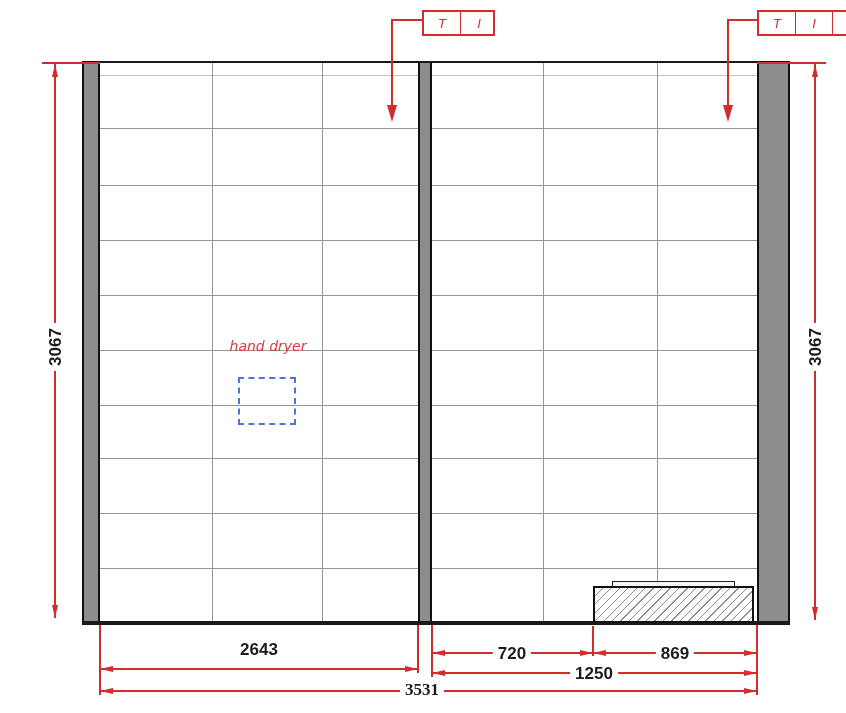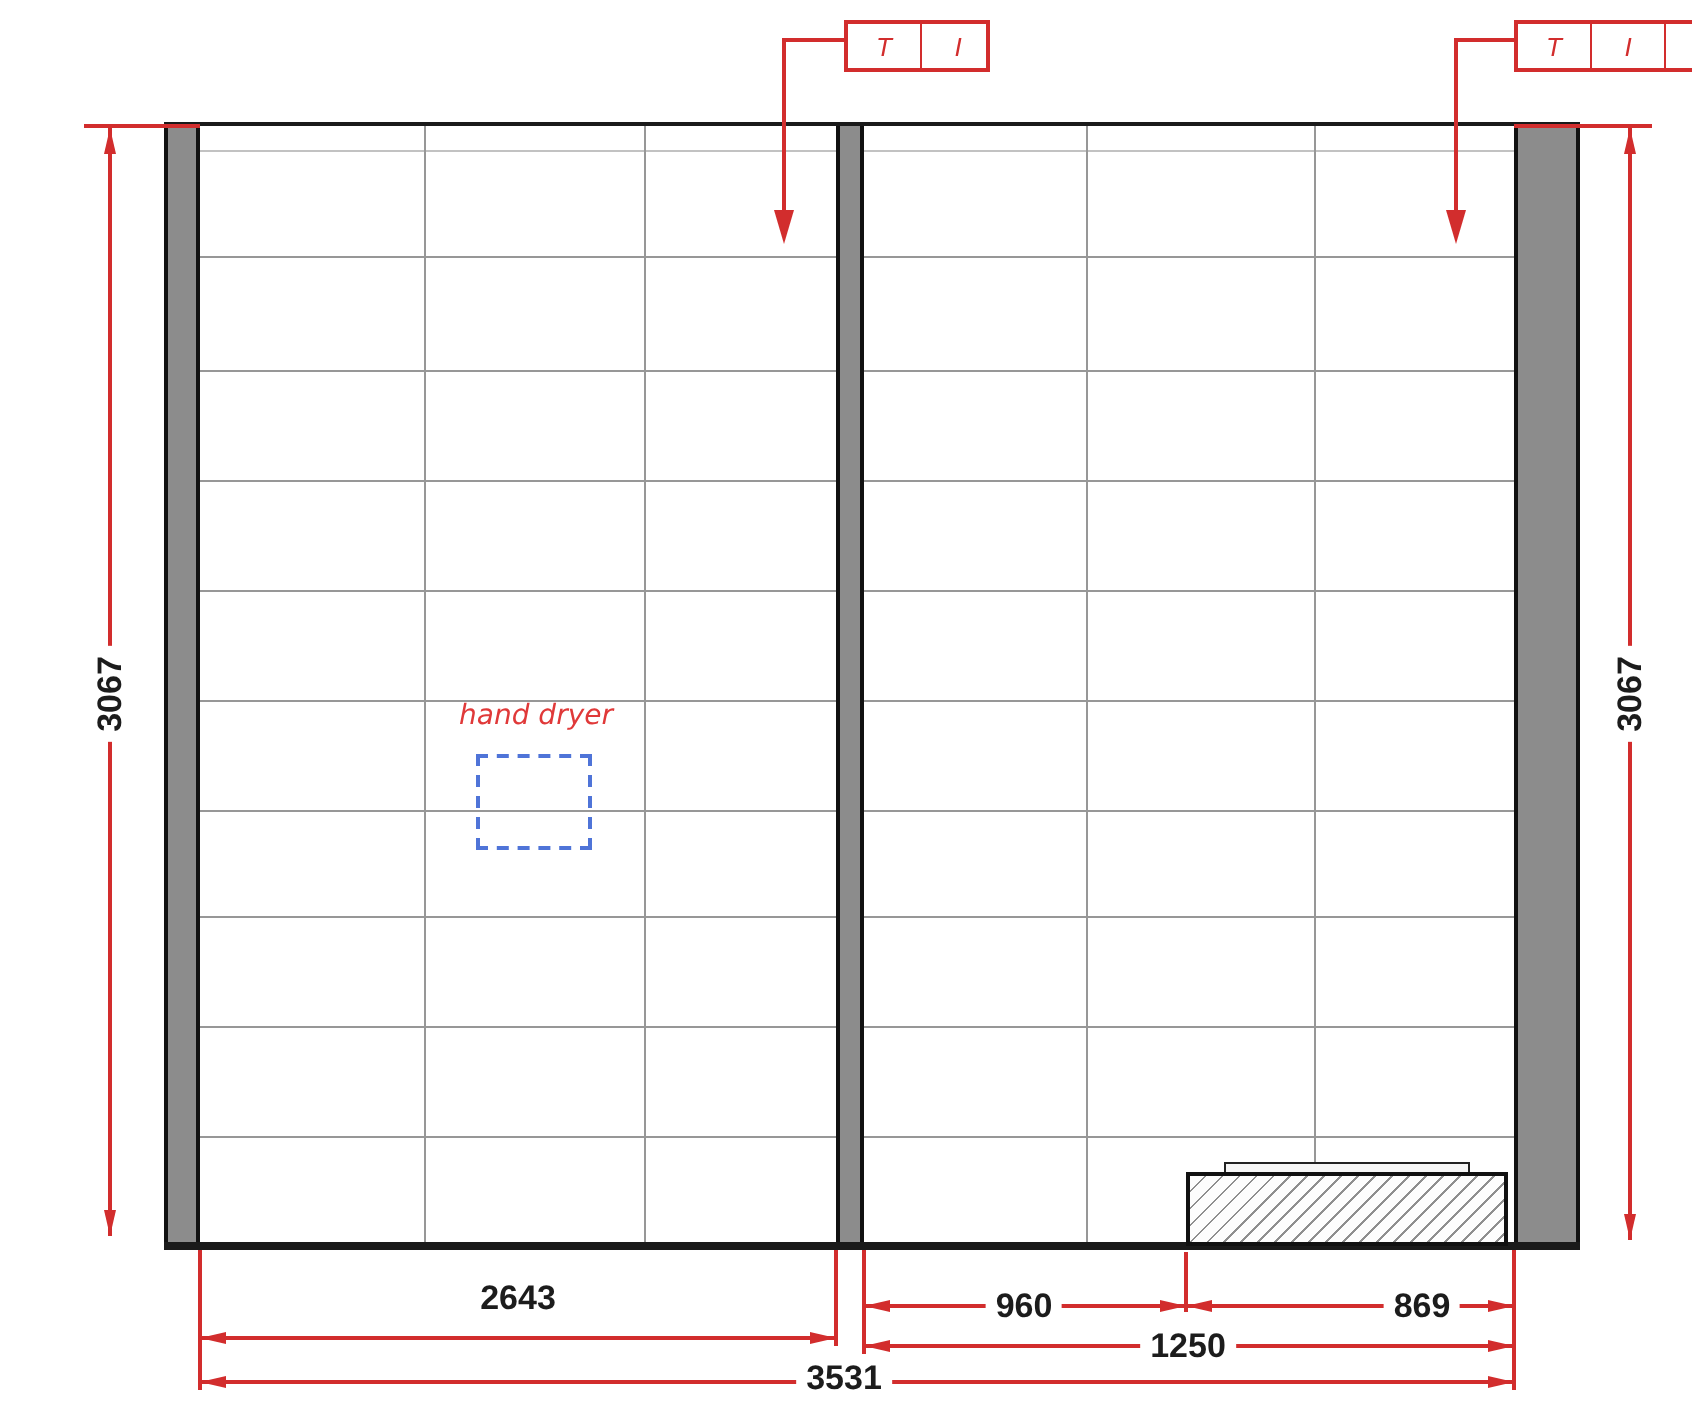--- a/index.html
+++ b/index.html
@@ -70,21 +70,21 @@
       <div class="gridline" style="left: 0px; top: 450px; width: 325px; height: 1px;"></div>
       <div class="gridline" style="left: 0px; top: 505px; width: 325px; height: 1px;"></div>
       <div class="gridline" style="left: 111px; top: 0px; width: 1px; height: 558px;"></div>
       <div class="gridline" style="left: 225px; top: 0px; width: 1px; height: 558px;"></div>
     </div>
 
   <div class="abs column" style="left:82px;top:63px;width:18px;height:558px;"></div>
   <div class="abs column" style="left:418px;top:63px;width:14px;height:558px;"></div>
   <div class="abs column" style="left:757px;top:63px;width:33px;height:558px;"></div>
 
-  <div class="handwrite" style="left:268px;top:358px;">hand dryer</div>
+  <div class="handwrite" style="left:268px;top:346px;">hand dryer</div>
   <div class="dashedbox" style="left:238px;top:377px;width:58px;height:48px;"></div>
 
   <div class="abs ledge" style="left:612px;top:581px;width:123px;height:6px;"></div>
   <div class="abs hatch" style="left:593px;top:586px;width:161px;height:37px;"></div>
 
   <div class="abs redline" style="left:42px;top:62px;width:58px;height:2px;"></div>
   <div class="abs redline" style="left:54px;top:64px;width:2px;height:554px;"></div>
   <div class="arr arr-up" style="left:52px;top:64px;"></div>
   <div class="arr arr-down" style="left:52px;top:605px;"></div>
   <div class="dim-num rot" style="left:55px;top:347px;">3067</div>
@@ -102,36 +102,36 @@
   <div class="abs redline" style="left:756px;top:625px;width:2px;height:70px;"></div>
 
   <div class="abs redline" style="left:100px;top:668px;width:318px;height:2px;"></div>
   <div class="arr arr-left" style="left:100px;top:666px;"></div>
   <div class="arr arr-right" style="left:405px;top:666px;"></div>
   <div class="dim-num" style="left:259px;top:649px;background:transparent;">2643</div>
 
   <div class="abs redline" style="left:432px;top:652px;width:161px;height:2px;"></div>
   <div class="arr arr-left" style="left:432px;top:650px;"></div>
   <div class="arr arr-right" style="left:580px;top:650px;"></div>
-  <div class="dim-num" style="left:512px;top:653px;">960</div>
+  <div class="dim-num" style="left:512px;top:653px;">720</div>
 
   <div class="abs redline" style="left:593px;top:652px;width:164px;height:2px;"></div>
   <div class="arr arr-left" style="left:593px;top:650px;"></div>
   <div class="arr arr-right" style="left:744px;top:650px;"></div>
-  <div class="dim-num" style="left:675px;top:653px;margin-left:36px;">869</div>
+  <div class="dim-num" style="left:675px;top:653px;">869</div>
 
   <div class="abs redline" style="left:432px;top:672px;width:325px;height:2px;"></div>
   <div class="arr arr-left" style="left:432px;top:670px;"></div>
   <div class="arr arr-right" style="left:744px;top:670px;"></div>
   <div class="dim-num" style="left:594px;top:673px;">1250</div>
 
   <div class="abs redline" style="left:100px;top:690px;width:657px;height:2px;"></div>
   <div class="arr arr-left" style="left:100px;top:688px;"></div>
   <div class="arr arr-right" style="left:744px;top:688px;"></div>
-  <div class="dim-num" style="left:422px;top:689px;">3531</div>
+  <div class="dim-num" style="left:422px;top:689px;font-family:Liberation Serif, serif;">3531</div>
 
   <div class="abs redline" style="left:392px;top:19px;width:30px;height:2px;"></div>
   <div class="abs redline" style="left:391px;top:19px;width:2px;height:88px;"></div>
   <div class="arr leader-arr" style="left:387px;top:105px;"></div>
   <div class="abs tagbox" style="left:422px;top:10px;width:73px;height:26px;">
     <div class="tagcell">T</div>
     <div class="tagcell">I</div>
   </div>
 
   <div class="abs redline" style="left:728px;top:19px;width:29px;height:2px;"></div>

